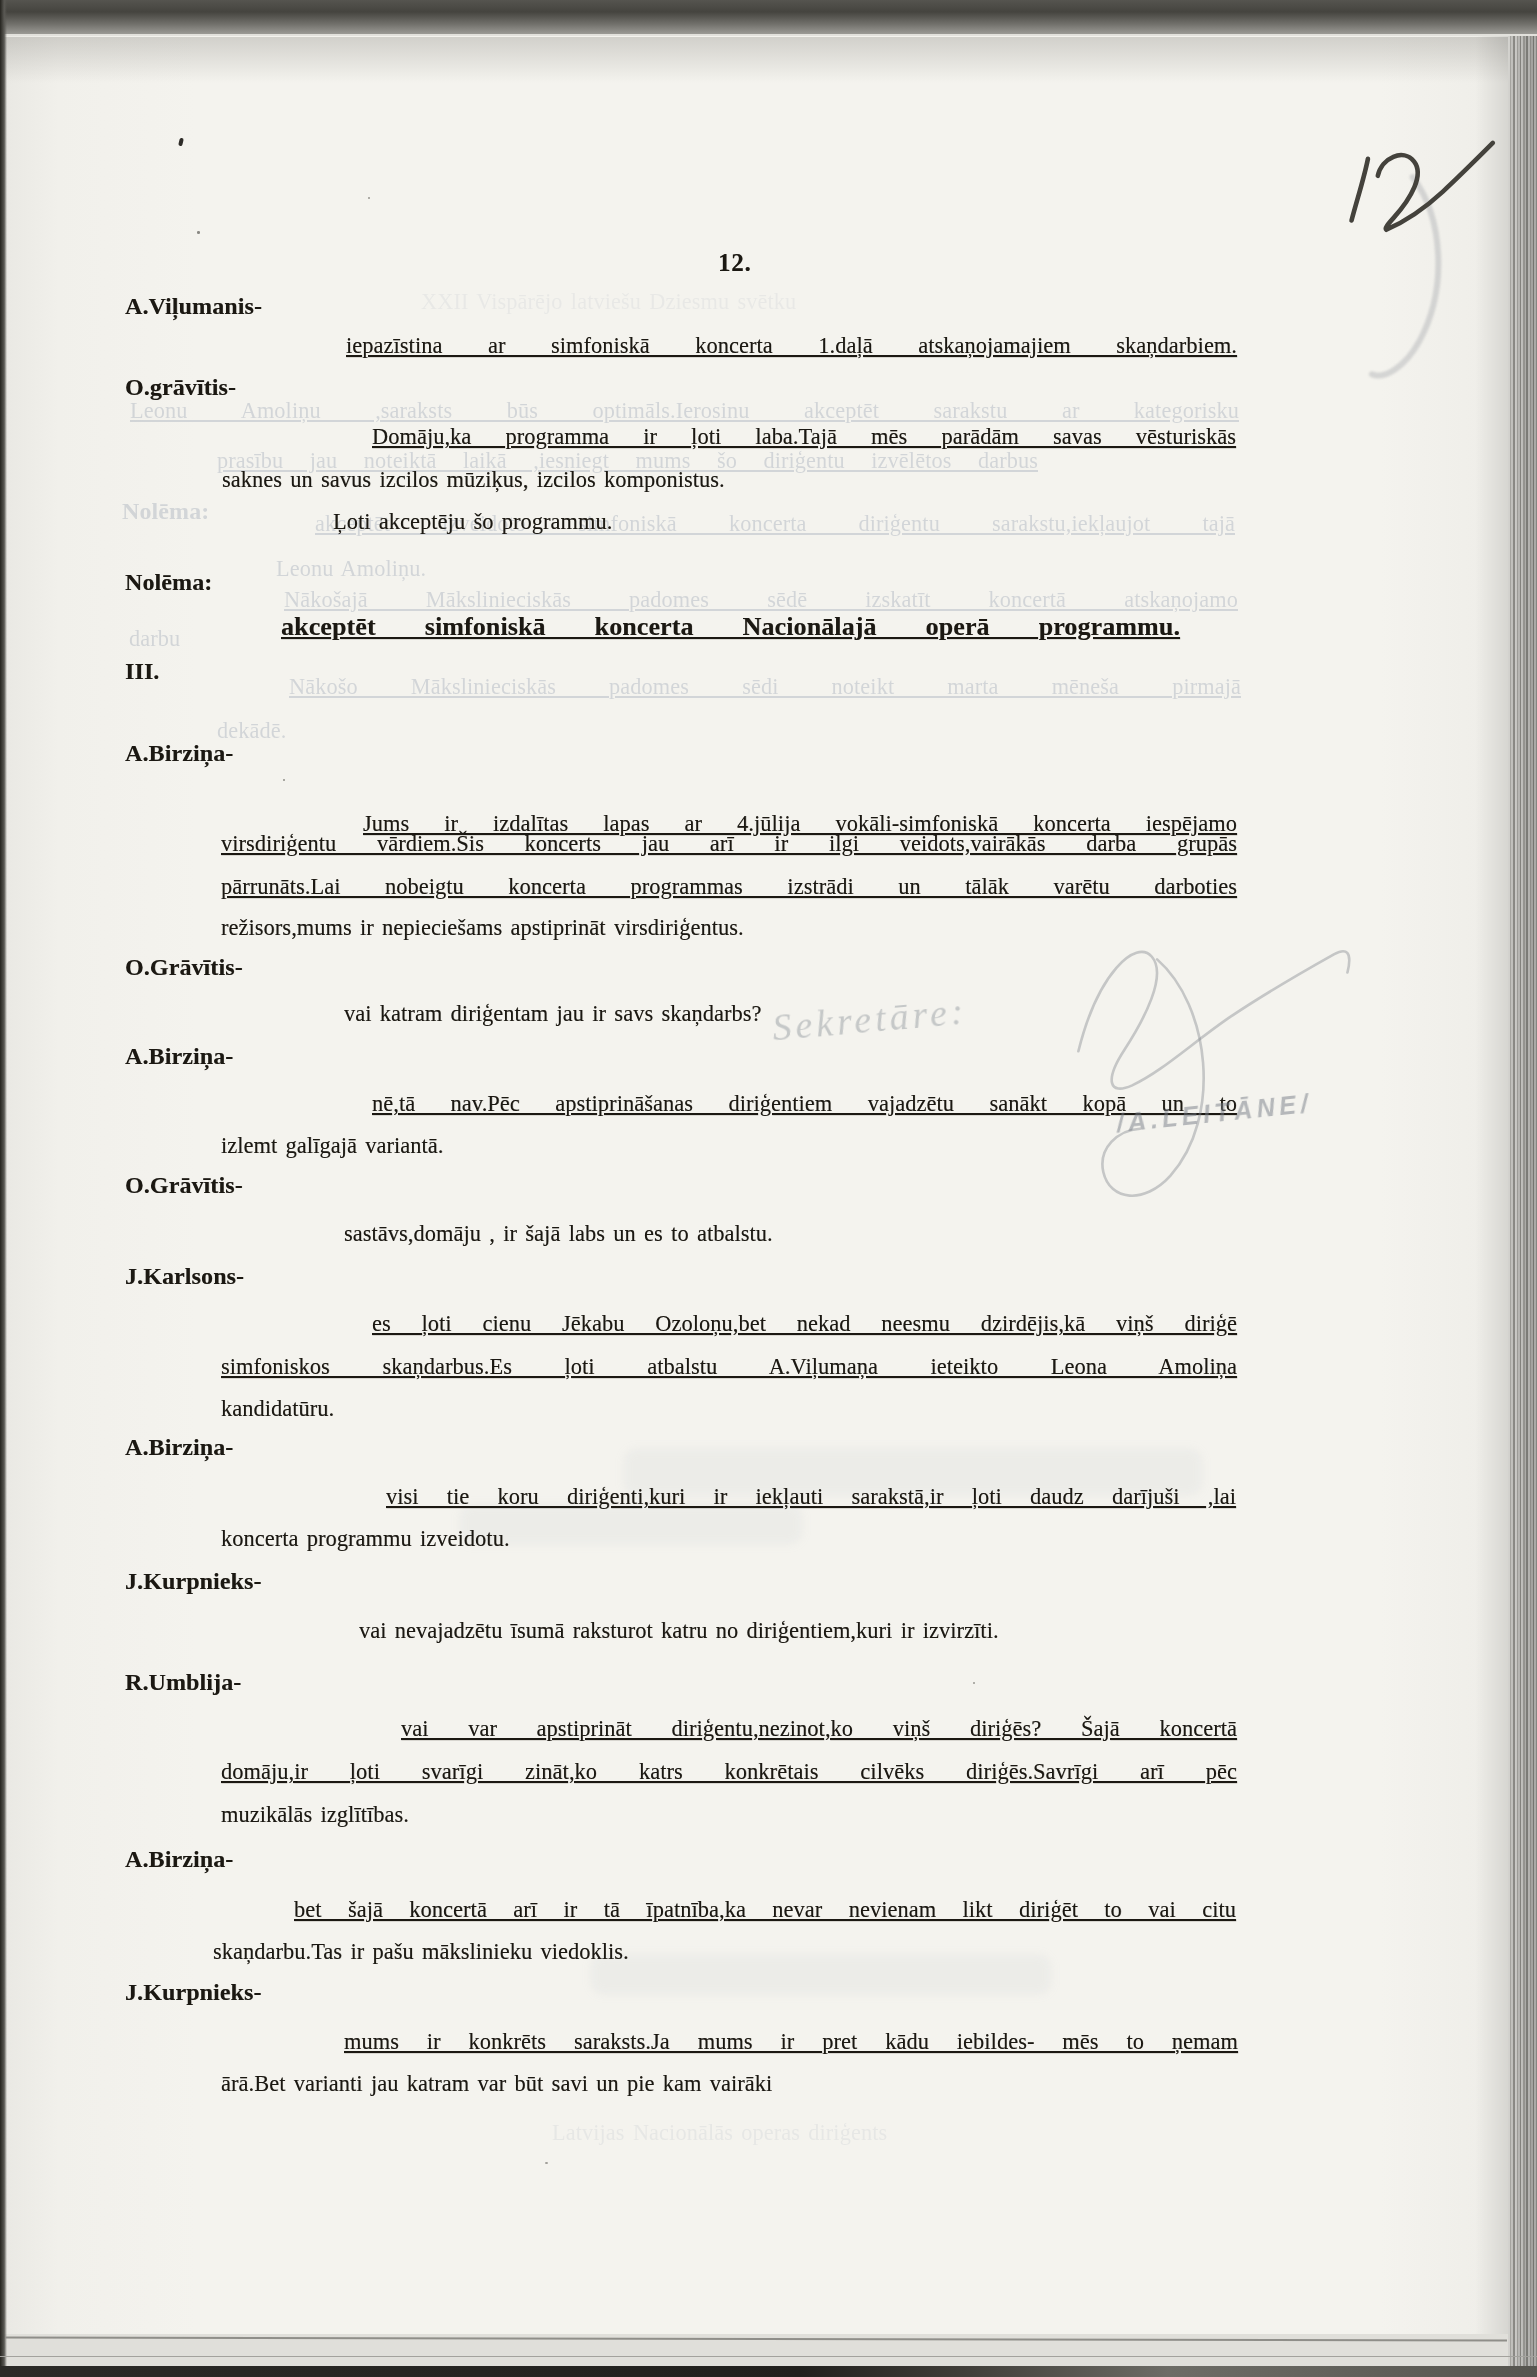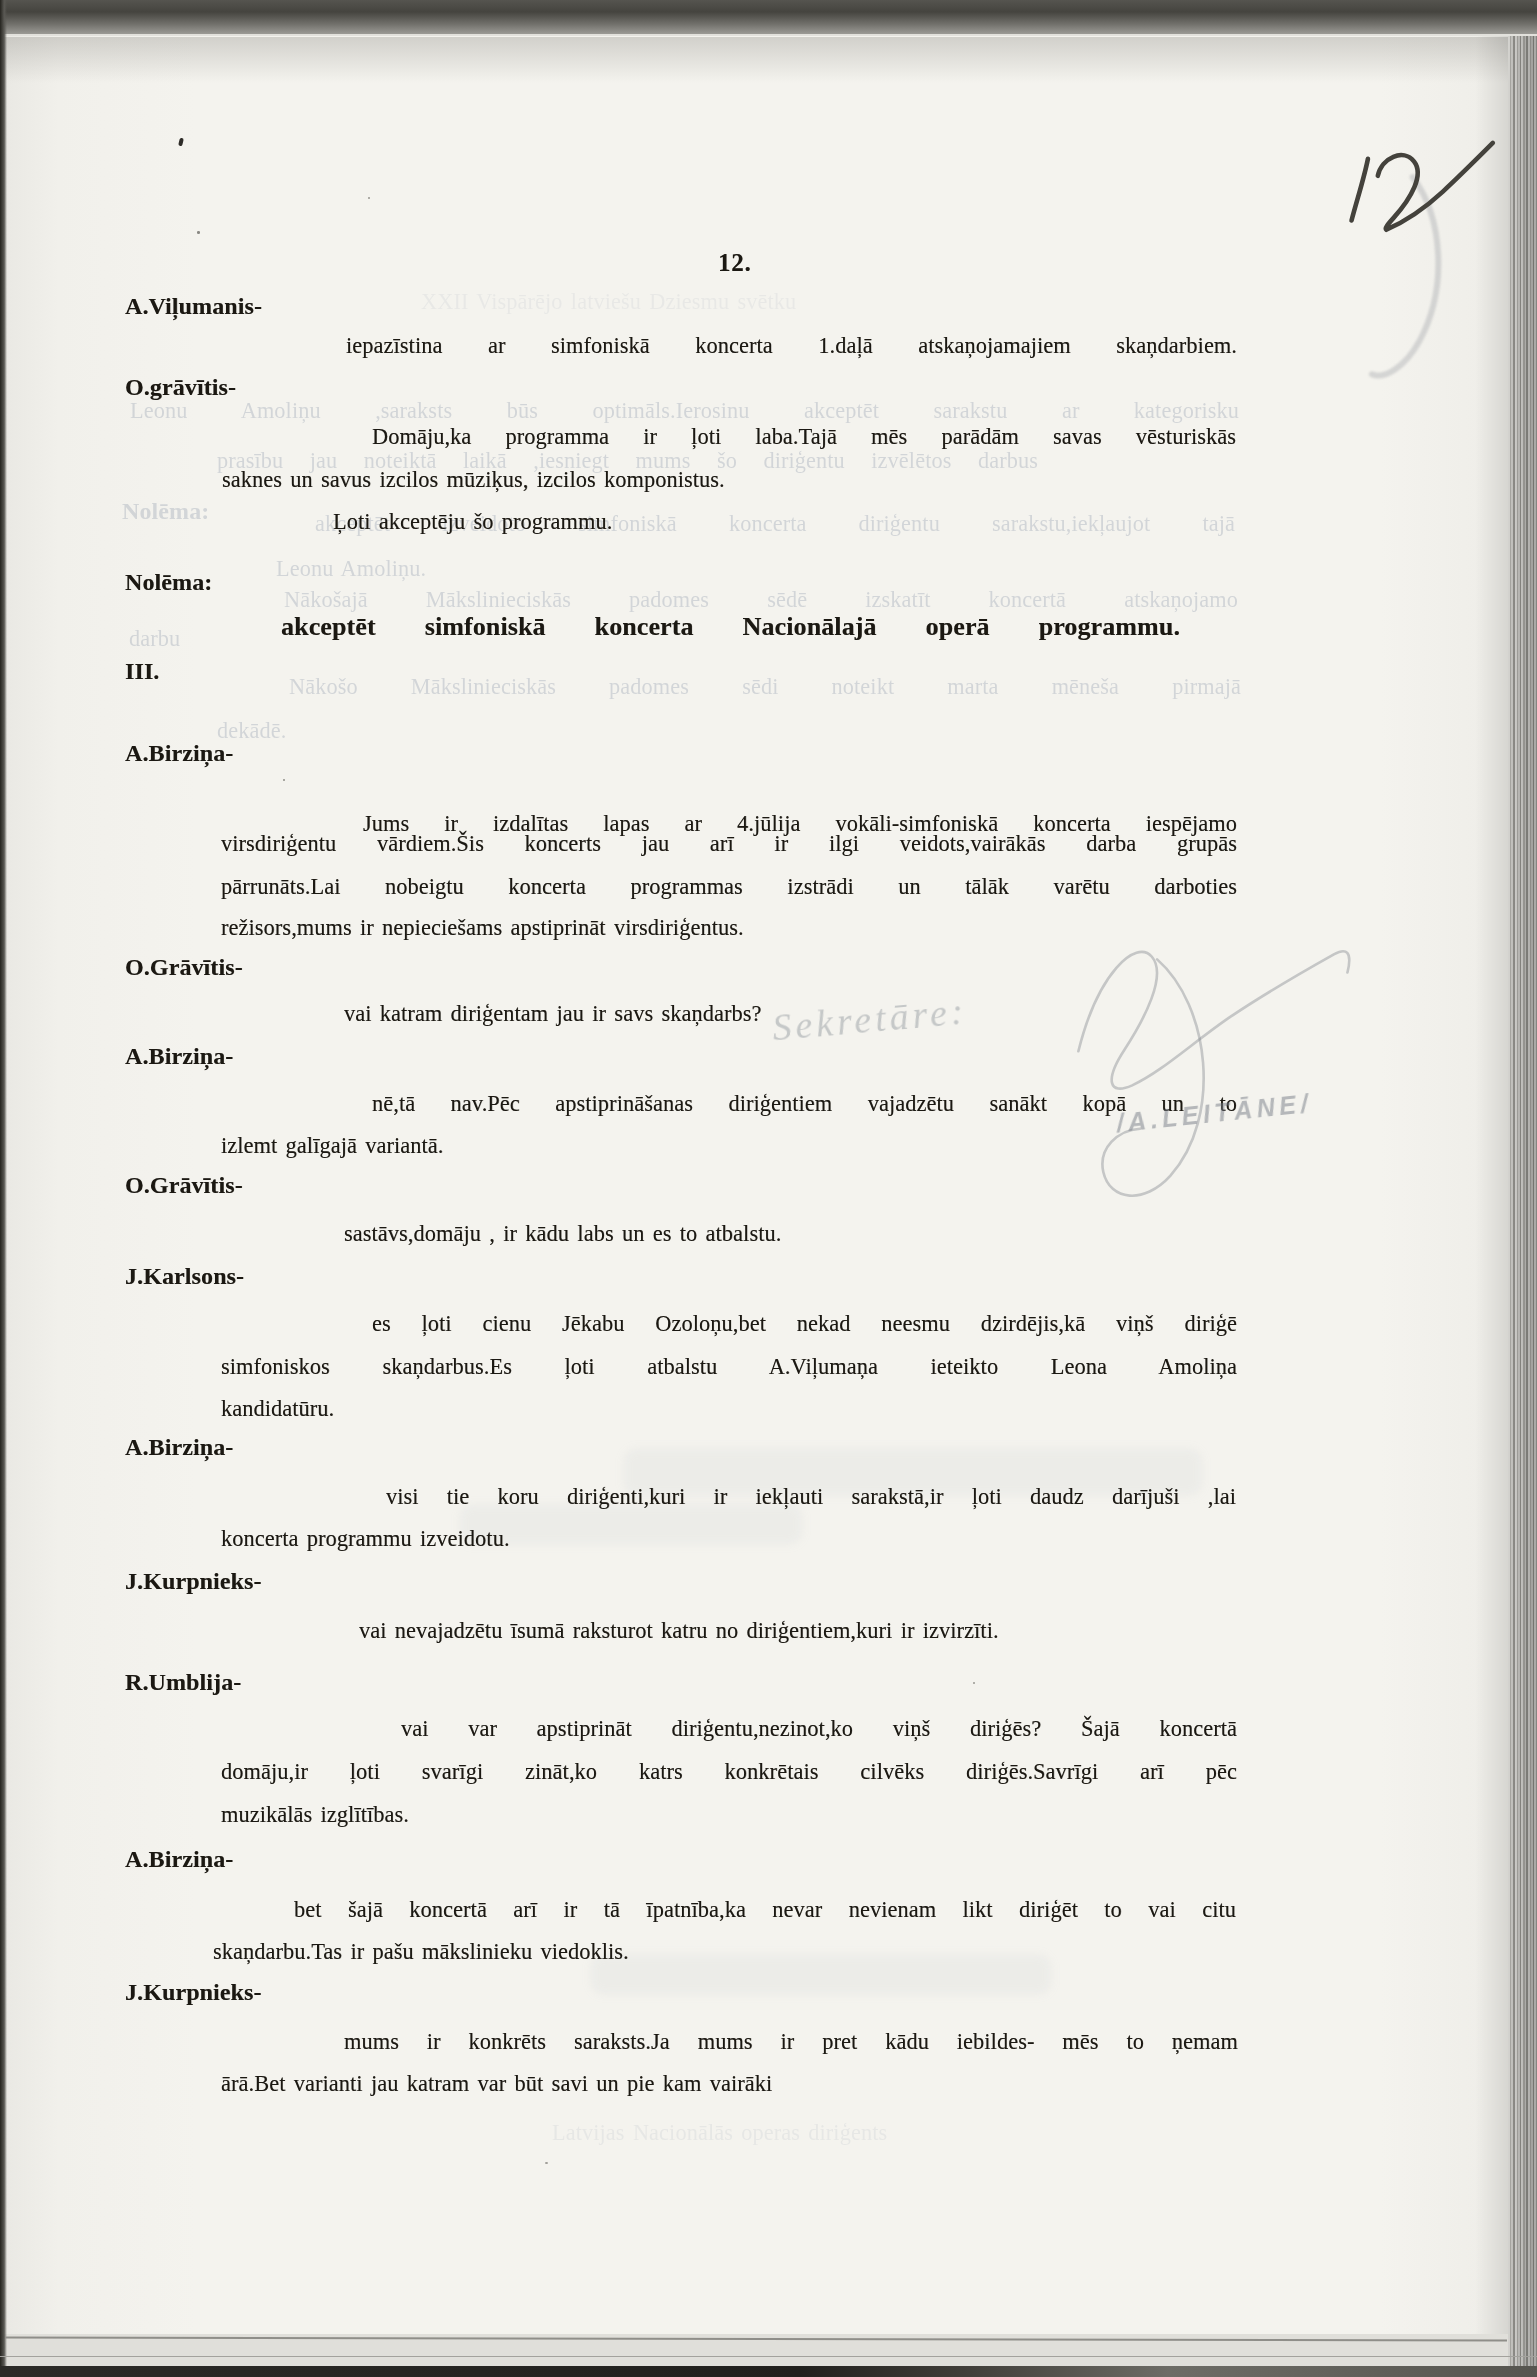--- a/index.html
+++ b/index.html
@@ -29,21 +29,21 @@
   .bottom-line2{position:absolute;left:0;top:2356px;width:1538px;height:1.3px;background:#a3a29d;z-index:42;}
   .bottom-band{position:absolute;left:0;top:2366px;width:100%;height:12px;z-index:43;
     background:linear-gradient(90deg,#2b2a27 0%,#21201d 52%,#413f3a 63%,#6d6c66 76%,#56554f 100%);}
   
   .t{position:absolute;white-space:nowrap;font:22.3px/1.18 "Liberation Serif",serif;color:#1b1812;
      letter-spacing:0.1px;word-spacing:2.6px;z-index:20;
      text-shadow:0.3px 0.3px 0.4px rgba(27,24,18,.45);}
   .b{font-weight:700;font-size:24px;}
   .pnum{font-weight:700;font-size:25px;letter-spacing:0.7px;}
   .decision{font-weight:700;font-size:26px;}
-  .j{white-space:normal;text-align:justify;text-align-last:justify;}
+  .j{white-space:normal;text-align:justify;text-align-last:justify;text-decoration:underline;}
   
   .g{color:#8e99ab;opacity:.32;filter:blur(0.4px);z-index:10;text-shadow:none;}
   .gb{font-weight:700;font-size:24px;}
   .g0{opacity:.11;margin-top:34px;}
   .g10{opacity:.13;}
   .smudge{position:absolute;background:rgba(168,176,190,.10);filter:blur(4.6px);border-radius:13px;z-index:9;}
   
   .pencil-script{position:absolute;left:772px;top:1000px;z-index:25;
     font:italic 38px/1 "Liberation Serif",serif;color:rgba(128,134,142,.40);
     letter-spacing:4px;transform:rotate(-5deg);filter:blur(0.5px);}
@@ -88,21 +88,21 @@
   <div class="t j" style="left:363px;top:811px;width:874px">Jums ir izdalītas lapas ar 4.jūlija vokāli-simfoniskā koncerta iespējamo</div>
   <div class="t j" style="left:221px;top:831px;width:1016px">virsdiriģentu vārdiem.Šis koncerts jau arī ir ilgi veidots,vairākās darba grupās</div>
   <div class="t j" style="left:221px;top:874px;width:1016px">pārrunāts.Lai nobeigtu koncerta programmas izstrādi un tālāk varētu darboties</div>
   <div class="t" style="left:221px;top:915px">režisors,mums ir nepieciešams apstiprināt virsdiriģentus.</div>
   <div class="t b" style="left:125px;top:953px">O.Grāvītis-</div>
   <div class="t" style="left:344px;top:1001px">vai katram diriģentam jau ir savs skaņdarbs?</div>
   <div class="t b" style="left:125px;top:1042px">A.Birziņa-</div>
   <div class="t j" style="left:372px;top:1091px;width:865px">nē,tā nav.Pēc apstiprināšanas diriģentiem vajadzētu sanākt kopā un to</div>
   <div class="t" style="left:221px;top:1133px">izlemt galīgajā variantā.</div>
   <div class="t b" style="left:125px;top:1171px">O.Grāvītis-</div>
-  <div class="t" style="left:344px;top:1221px">sastāvs,domāju , ir kādu labs un es to atbalstu.</div>
+  <div class="t" style="left:344px;top:1221px">sastāvs,domāju , ir šajā labs un es to atbalstu.</div>
   <div class="t b" style="left:125px;top:1262px">J.Karlsons-</div>
   <div class="t j" style="left:372px;top:1311px;width:865px">es ļoti cienu Jēkabu Ozoloņu,bet nekad neesmu dzirdējis,kā viņš diriģē</div>
   <div class="t j" style="left:221px;top:1354px;width:1016px">simfoniskos skaņdarbus.Es ļoti atbalstu A.Viļumaņa ieteikto Leona Amoliņa</div>
   <div class="t" style="left:221px;top:1396px">kandidatūru.</div>
   <div class="t b" style="left:125px;top:1433px">A.Birziņa-</div>
   <div class="t j" style="left:386px;top:1484px;width:850px">visi tie koru diriģenti,kuri ir iekļauti sarakstā,ir ļoti daudz darījuši ,lai</div>
   <div class="t" style="left:221px;top:1526px">koncerta programmu izveidotu.</div>
   <div class="t b" style="left:125px;top:1567px">J.Kurpnieks-</div>
   <div class="t" style="left:359px;top:1618px">vai nevajadzētu īsumā raksturot katru no diriģentiem,kuri ir izvirzīti.</div>
   <div class="t b" style="left:125px;top:1668px">R.Umblija-</div>

